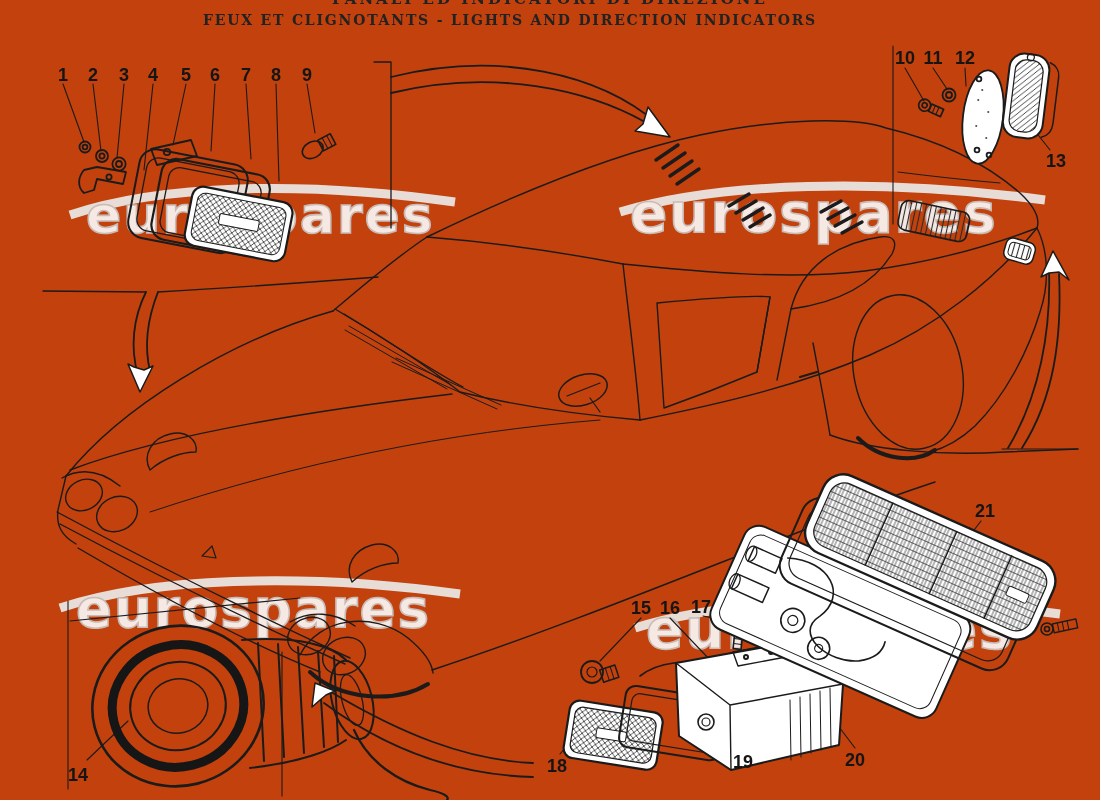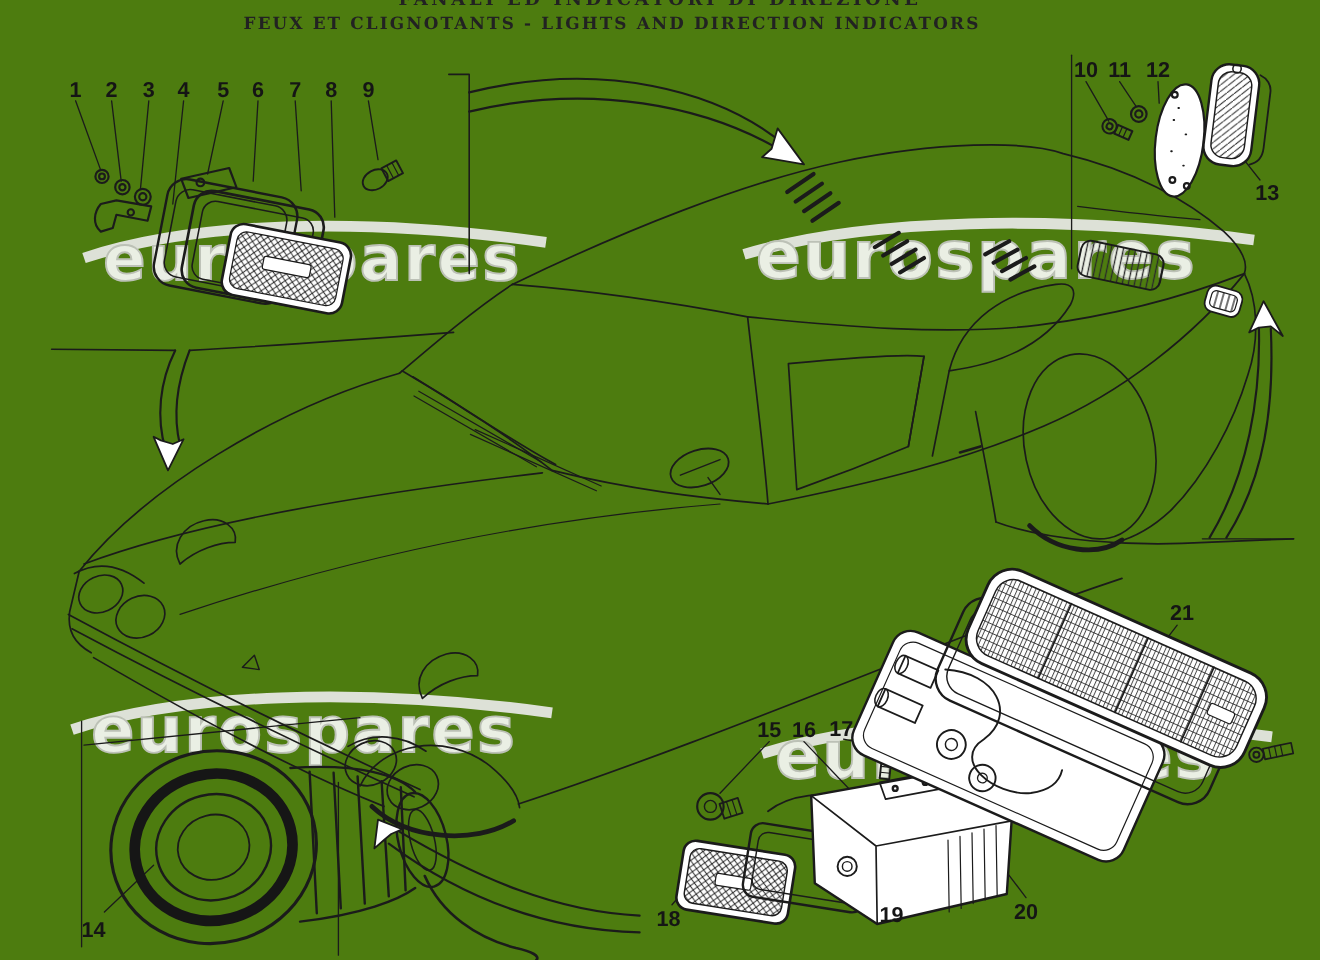--- a/index.html
+++ b/index.html
@@ -1,16 +1,16 @@
 <!DOCTYPE html>
 <html><head>
 <meta charset="utf-8">
 <style>
   html,body{margin:0;padding:0;background:#fff;}
-  #page{position:relative;width:1100px;height:800px;background:#4d7c0f;overflow:hidden;
+  #page{position:relative;width:1100px;height:800px;background:#c2410c;overflow:hidden;
         font-family:"Liberation Sans",sans-serif;}
   .title-line{position:absolute;left:0;width:1100px;text-align:center;color:#222;
         font-family:"DejaVu Serif",serif;font-weight:bold;white-space:nowrap;}
   #title1{top:-9px;font-size:15px;line-height:16px;letter-spacing:3px;}
   #title2{top:12px;font-size:14px;line-height:16px;letter-spacing:1.8px;transform:translateX(-40px);}
   svg{position:absolute;top:0;left:0;}
   svg text.callout{font-family:"Liberation Sans",sans-serif;font-size:18px;font-weight:600;fill:#151515;}
   svg text.wm{font-family:"DejaVu Sans",sans-serif;font-weight:bold;letter-spacing:2px;
         fill:#fcfcfc;stroke:#c9c9c9;stroke-width:1.6px;}
 </style>

